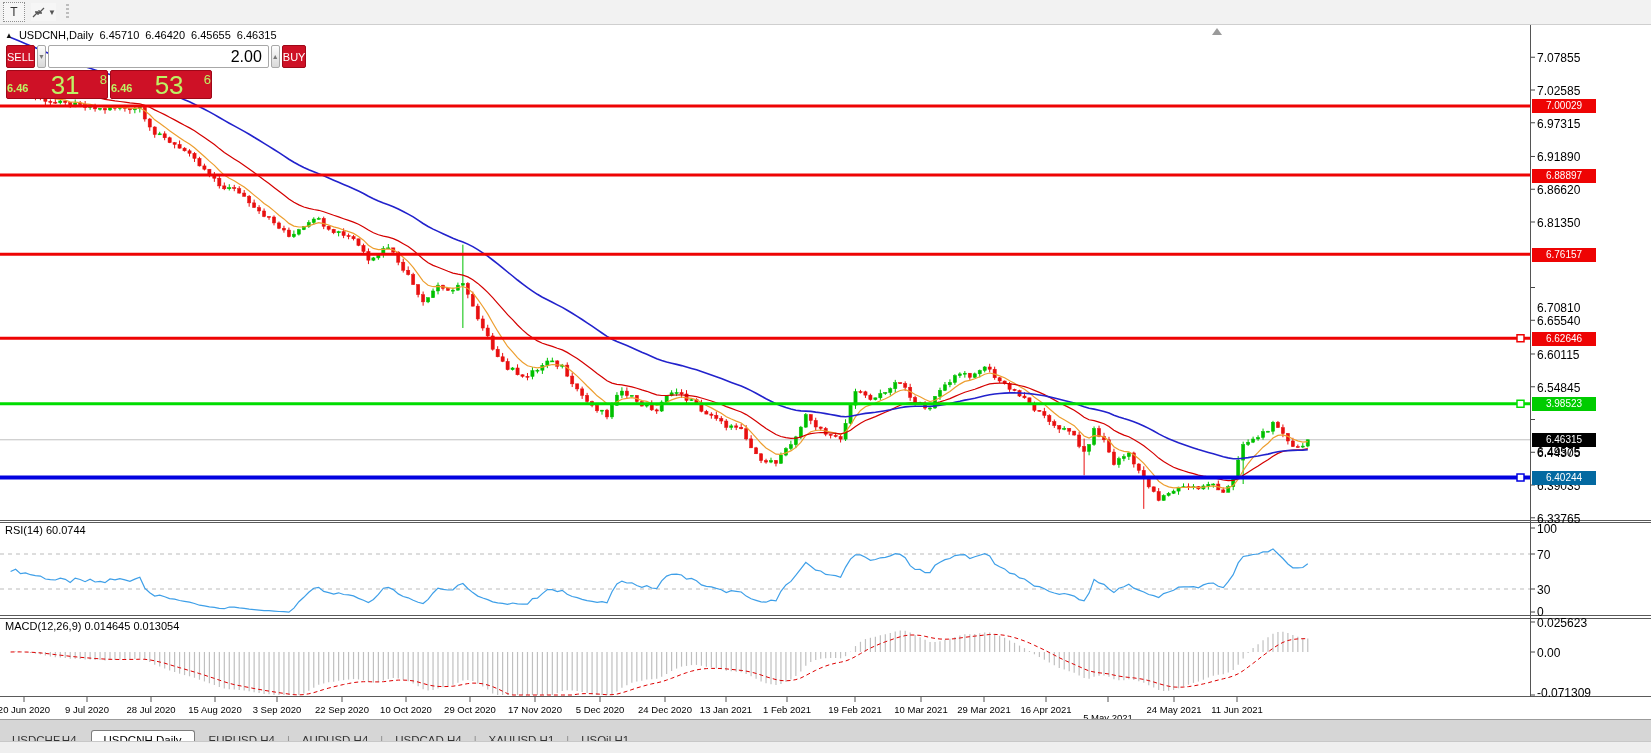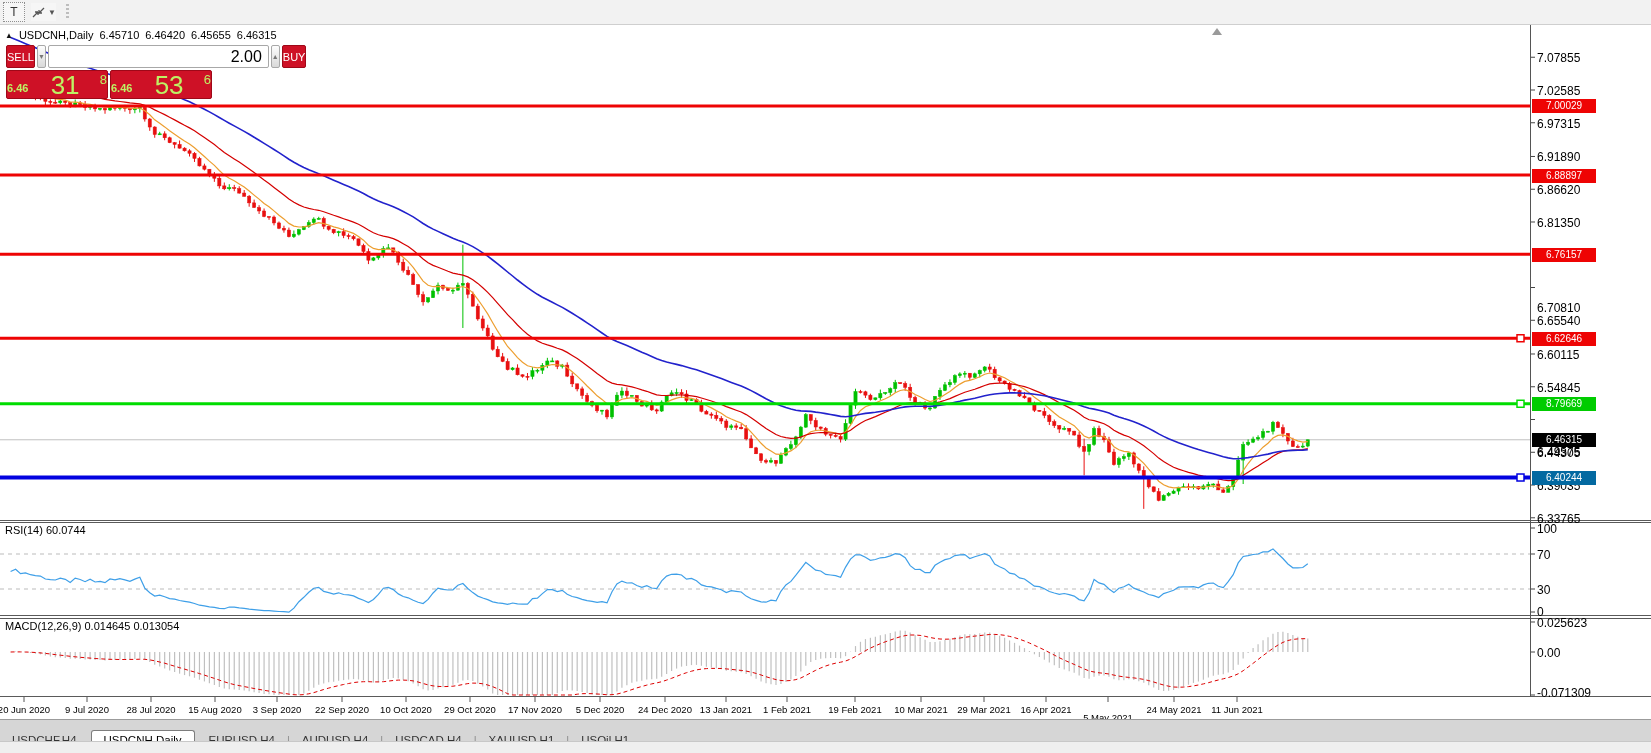--- a/index.html
+++ b/index.html
@@ -989,21 +989,21 @@
       <div class="axis-label" style="top: 605px;">0</div>
       <div class="axis-label" style="top: 615.995px;">0.025623</div>
       <div class="axis-label" style="top: 646px;">0.00</div>
       <div class="axis-label" style="top: 686px;">-0.071309</div>
     </div>
   <div id="badges">
       <div class="badge" style="top: 99.3881px; background: rgb(238, 4, 4);">7.00029</div>
       <div class="badge" style="top: 168.585px; background: rgb(238, 4, 4);">6.88897</div>
       <div class="badge" style="top: 247.776px; background: rgb(238, 4, 4);">6.76157</div>
       <div class="badge" style="top: 331.761px; background: rgb(238, 4, 4);">6.62646</div>
-      <div class="badge" style="top: 397.265px; background: rgb(0, 204, 0);">8.79669</div>
+      <div class="badge" style="top: 397.265px; background: rgb(0, 204, 0);">3.98523</div>
       <div class="badge" style="top: 433.274px; background: rgb(0, 0, 0);">6.46315</div>
       <div class="badge" style="top: 471.012px; background: #0369a1;">6.40244</div>
     </div>
   <div id="date-labels">
       <div class="date-label" style="left: 24px;">20 Jun 2020</div>
       <div class="date-label" style="left: 87px;">9 Jul 2020</div>
       <div class="date-label" style="left: 151px;">28 Jul 2020</div>
       <div class="date-label" style="left: 215px;">15 Aug 2020</div>
       <div class="date-label" style="left: 277px;">3 Sep 2020</div>
       <div class="date-label" style="left: 342px;">22 Sep 2020</div>

